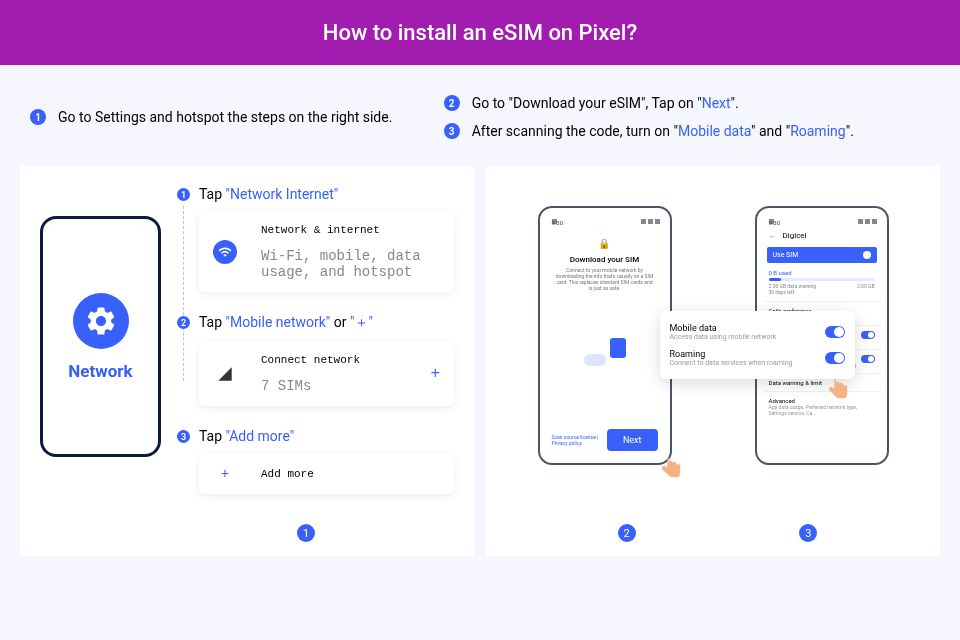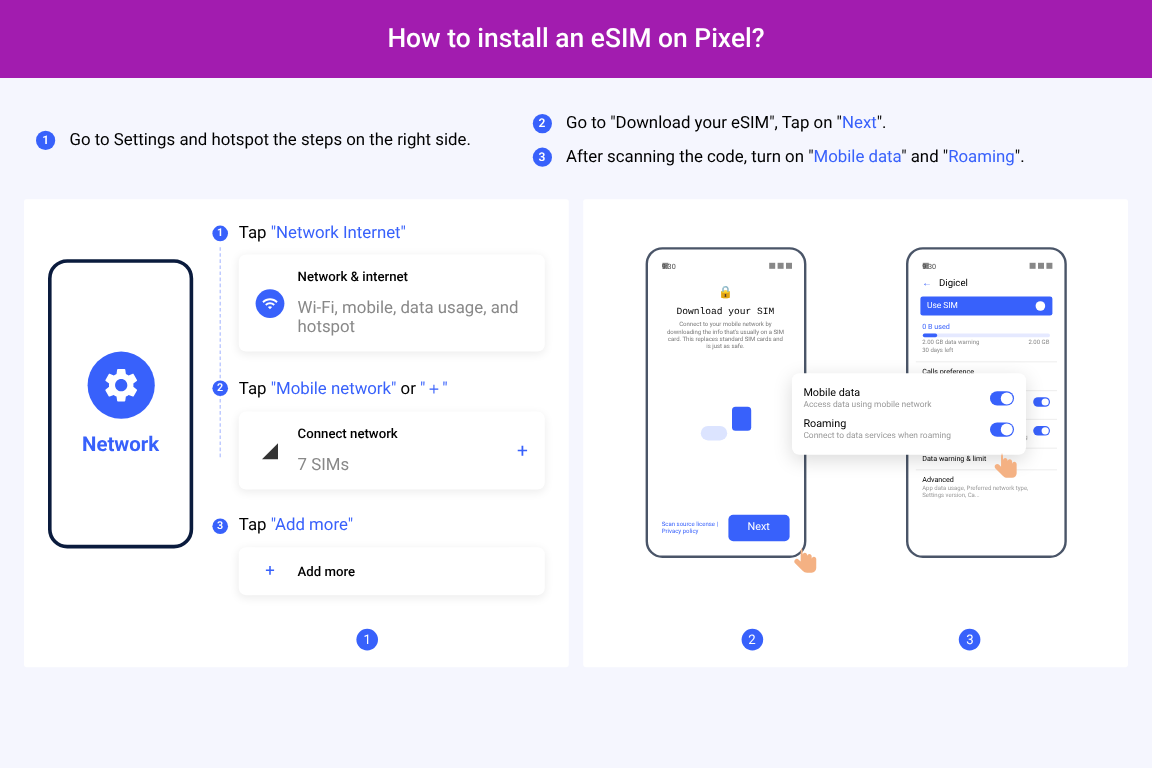--- a/index.html
+++ b/index.html
@@ -136,22 +136,23 @@
   }
   .step-text .hl { color: #3861fb; }
   .card {
     margin-left: 20px;
     background: #fff;
     border-radius: 6px;
     box-shadow: 0 2px 8px rgba(0,0,0,0.08);
     padding: 12px 14px;
     display: flex;
     align-items: center;
-    gap: 11px;
+    gap: 24px;
     font-size: 12px;
+    font-family: Liberation Mono, monospace;
   }
   .card-icon {
     width: 24px;
     height: 24px;
     border-radius: 50%;
     display: flex;
     align-items: center;
     justify-content: center;
     flex-shrink: 0;
   }
@@ -217,21 +218,21 @@
     padding: 2px 4px;
     gap: 2px;
   }
   .statusbar span { width: 5px; height: 5px; background: #888; display: block;}
   .statusbar .time { font-size: 6px; color: #444; margin-right: auto; margin-left: 2px;}
   .download-panel {
     padding: 10px 6px;
     text-align: center;
   }
   .download-panel .lock { font-size: 10px; color: #3861fb; }
-  .download-panel .dl-title { font-size: 8px; font-weight: 500; margin-top: 6px; font-family: Liberation Mono, monospace;}
+  .download-panel .dl-title { font-size: 8px; font-weight: 500; margin-top: 6px;}
   .download-panel .dl-desc { font-size: 5px; color: #777; margin-top: 3px; padding: 0 4px;}
   .download-panel .sim-graphic {
     margin-top: 35px;
     height: 40px;
     display: flex;
     align-items: flex-end;
     justify-content: center;
     gap: 4px;
   }
   .sim-cloud { width: 22px; height: 12px; background: #dce4ff; border-radius: 10px;}

